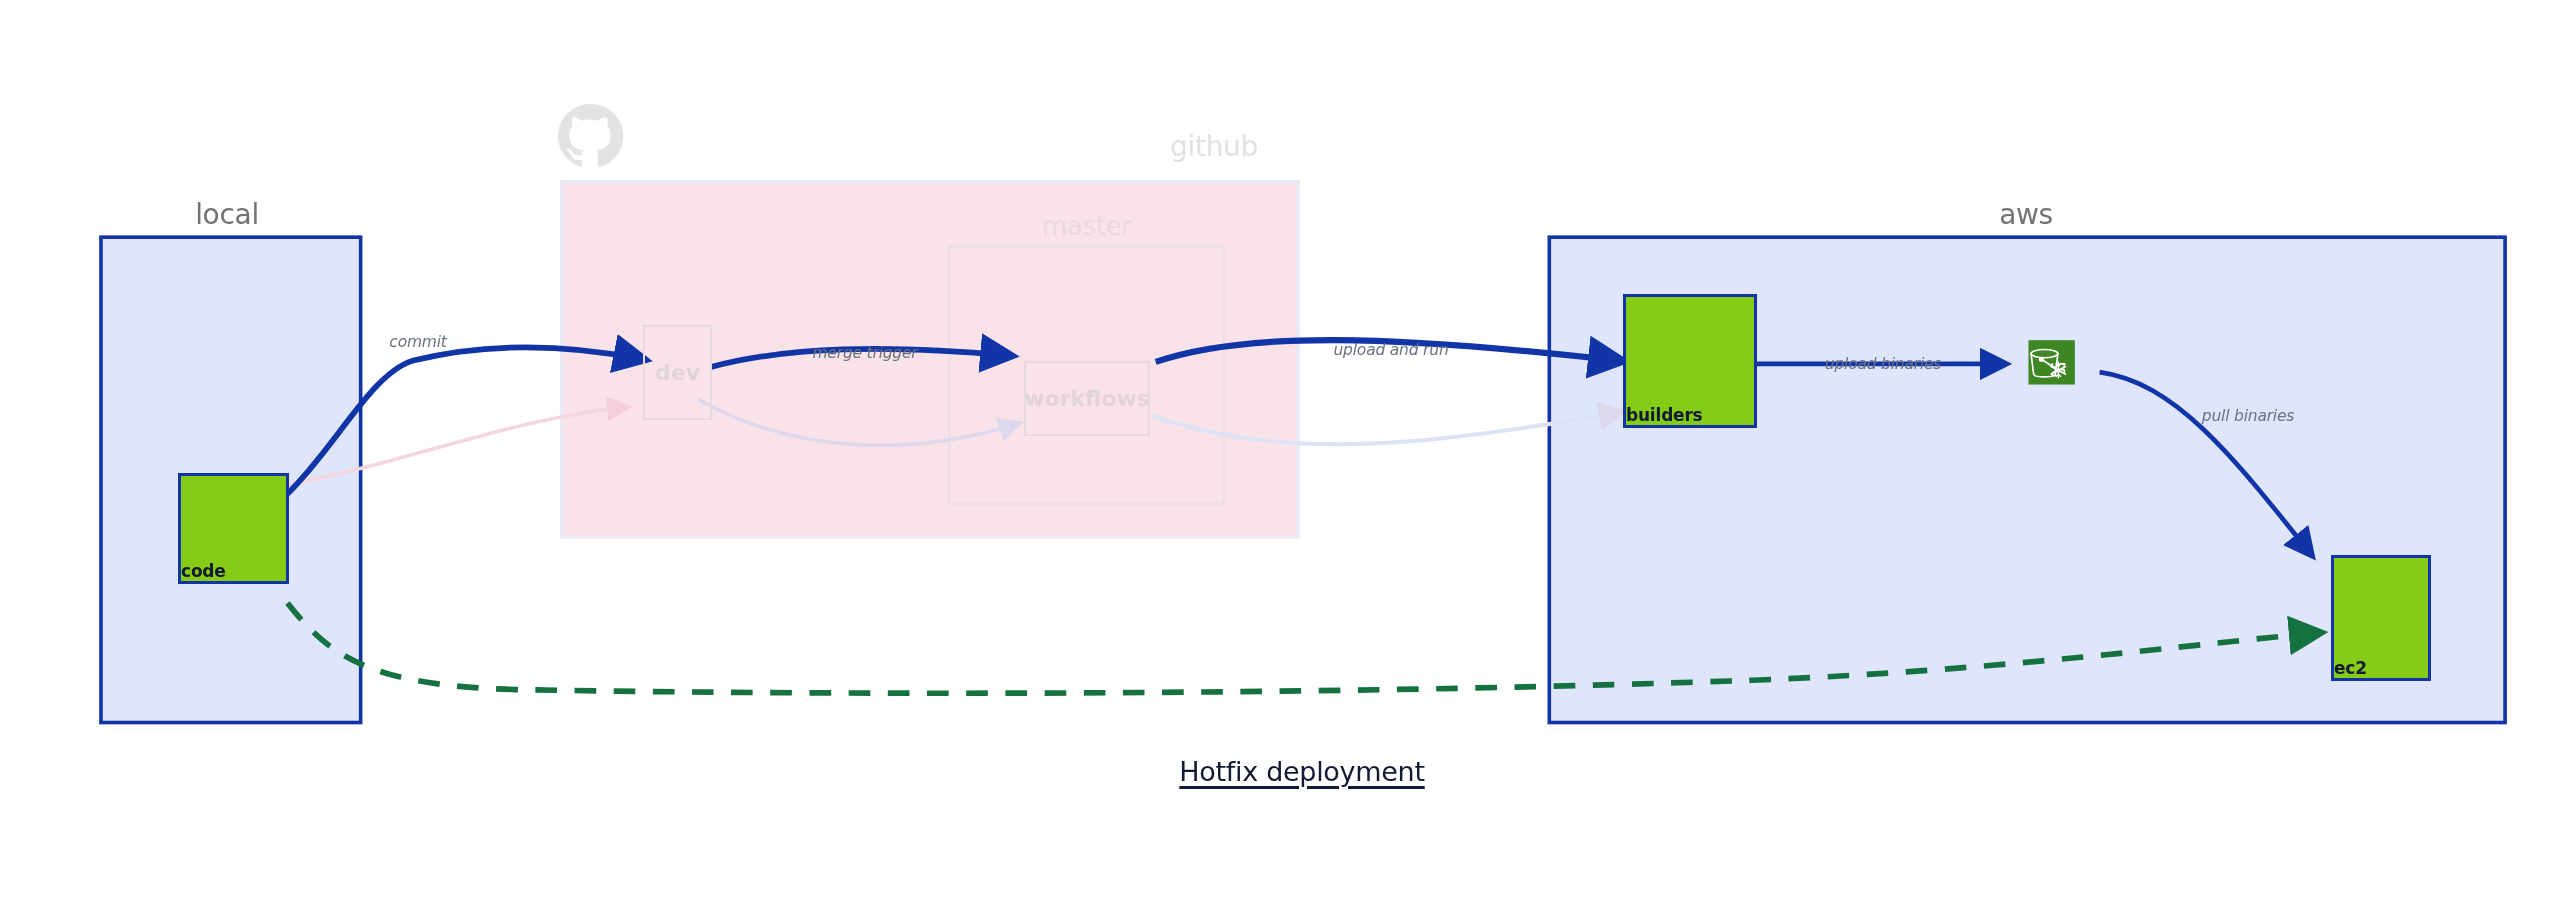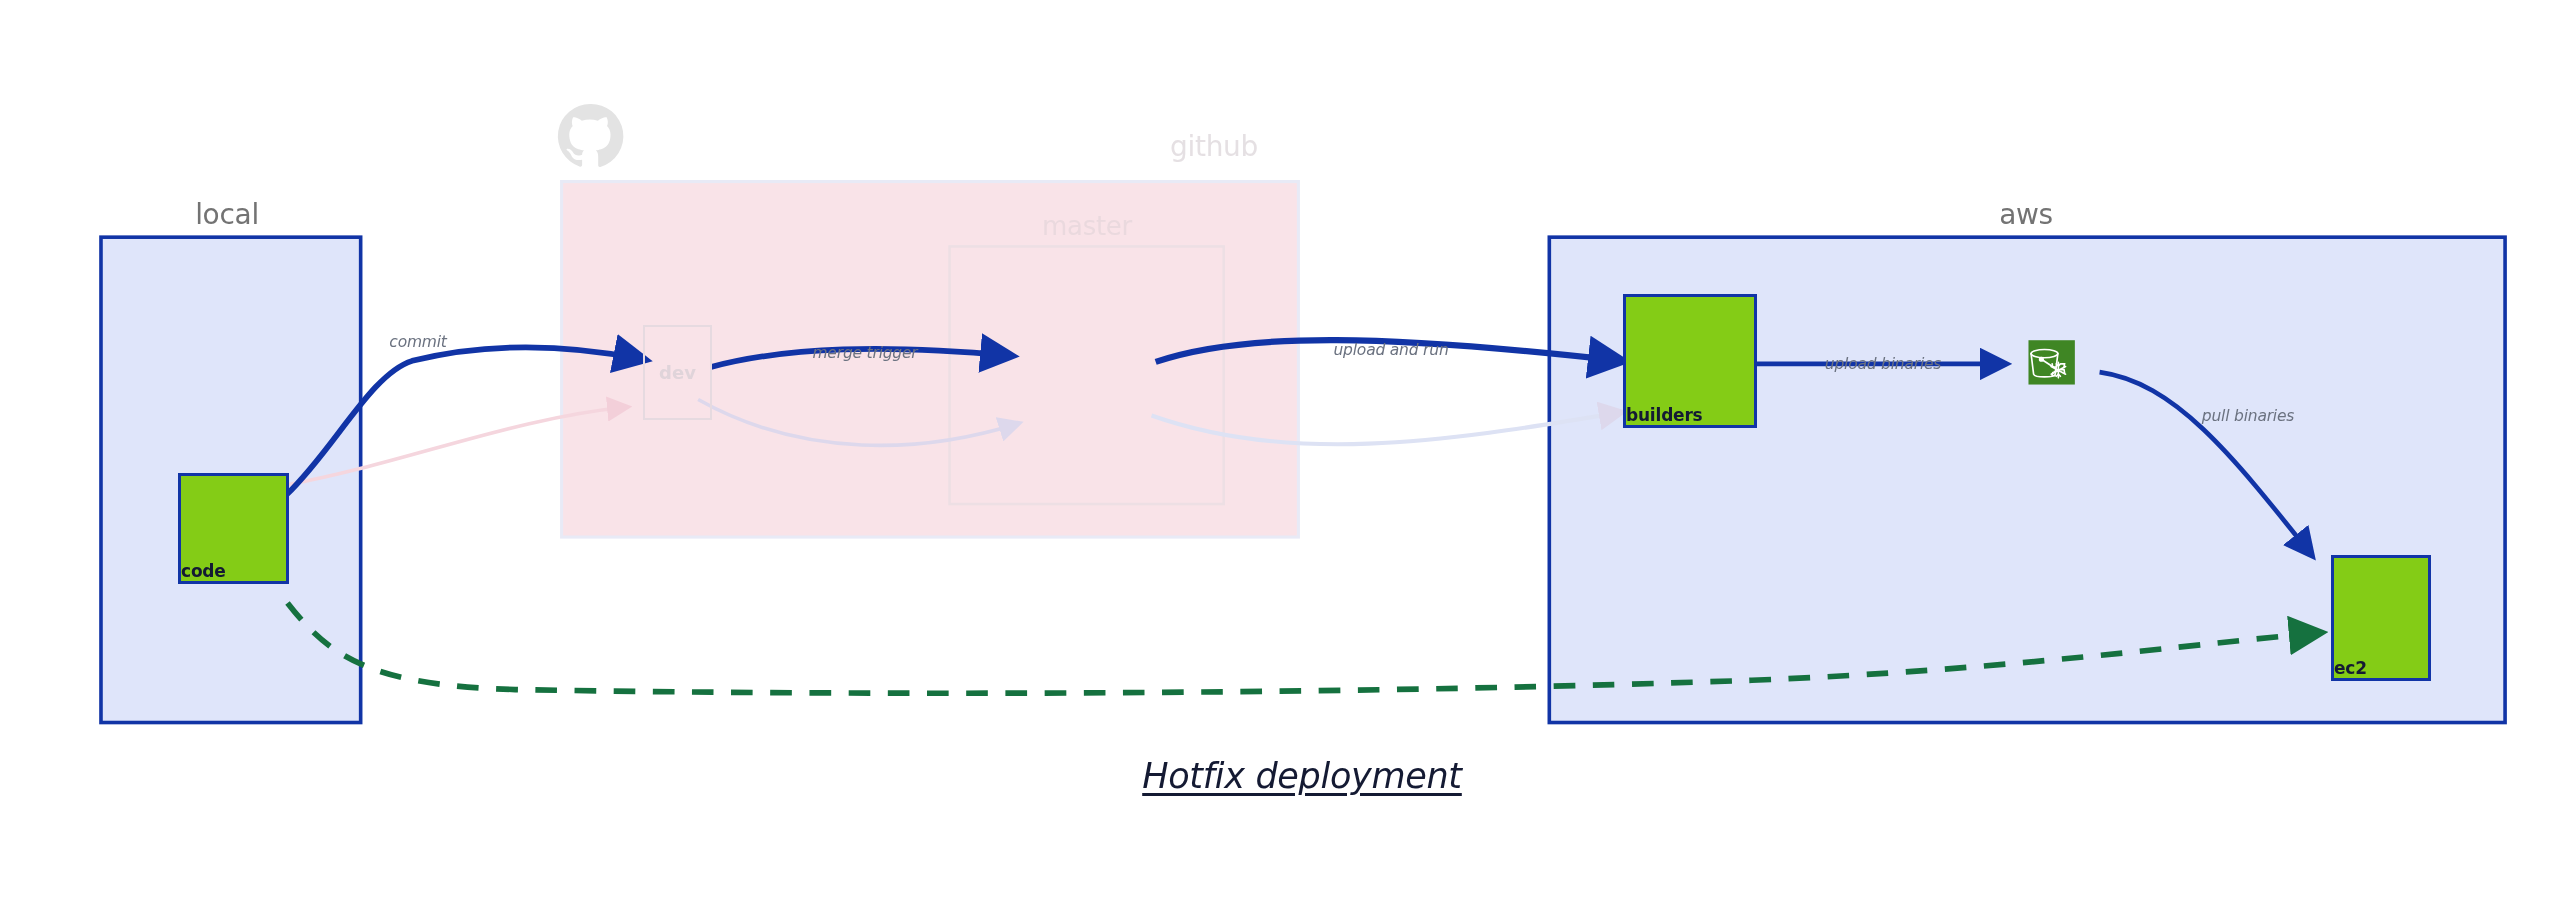--- a/index.html
+++ b/index.html
@@ -60,36 +60,35 @@
   .ghost-node {
     position: absolute;
     background: transparent;
     border: 2.1px solid #e6dae0;
     box-sizing: border-box;
     display: flex;
     align-items: center;
     justify-content: center;
   }
   .ghost-node-title {
-    font-size: 18px;
+    font-size: 22px;
     font-weight: bold;
     color: #e0d4da;
     font-family: "DejaVu Sans", sans-serif;
   }
   .diagram-title {
     position: absolute;
-    font-size: 35px;
+    font-size: 27px;
     color: #141a33;
     font-family: "DejaVu Sans", sans-serif;
     text-decoration: underline;
     text-underline-offset: 5.2px;
     text-decoration-thickness: 2.6px;
     white-space: nowrap;
     letter-spacing: -0.3px;
-    font-style: italic;
   }
   .edge-label {
     position: absolute;
     font-size: 15.5px;
     font-style: italic;
     color: #6b7280;
     font-family: "DejaVu Sans", sans-serif;
     white-space: nowrap;
     background: transparent;
     transform: translate(-50%, -50%);
@@ -252,20 +251,23 @@
 
   <div class="node" style="left:178px; top:473px; width:111px; height:111px;">
     <div class="node-title">code</div>
     <div class="node-icon" style="width:57px;height:67px;"></div>
   </div>
 
   <div class="ghost-node" style="left:643px; top:325px; width:69px; height:95px;">
     <div class="ghost-node-title">dev</div>
   </div>
 
+  <div class="ghost-node" style="left:1024px; top:361px; width:126px; height:75px;">
+    <div class="ghost-node-title">workflows</div>
+  </div>
 
   <div class="node" style="left:1623px; top:294px; width:134px; height:134px;">
     <div class="node-title">builders</div>
     <div class="node-icon" style="width:68px;height:68px;"></div>
   </div>
 
 
   <div class="node" style="left:2331px; top:555px; width:100px; height:126px;">
     <div class="node-title">ec2</div>
     <div class="node-icon" style="width:45px;height:49px;"></div>

